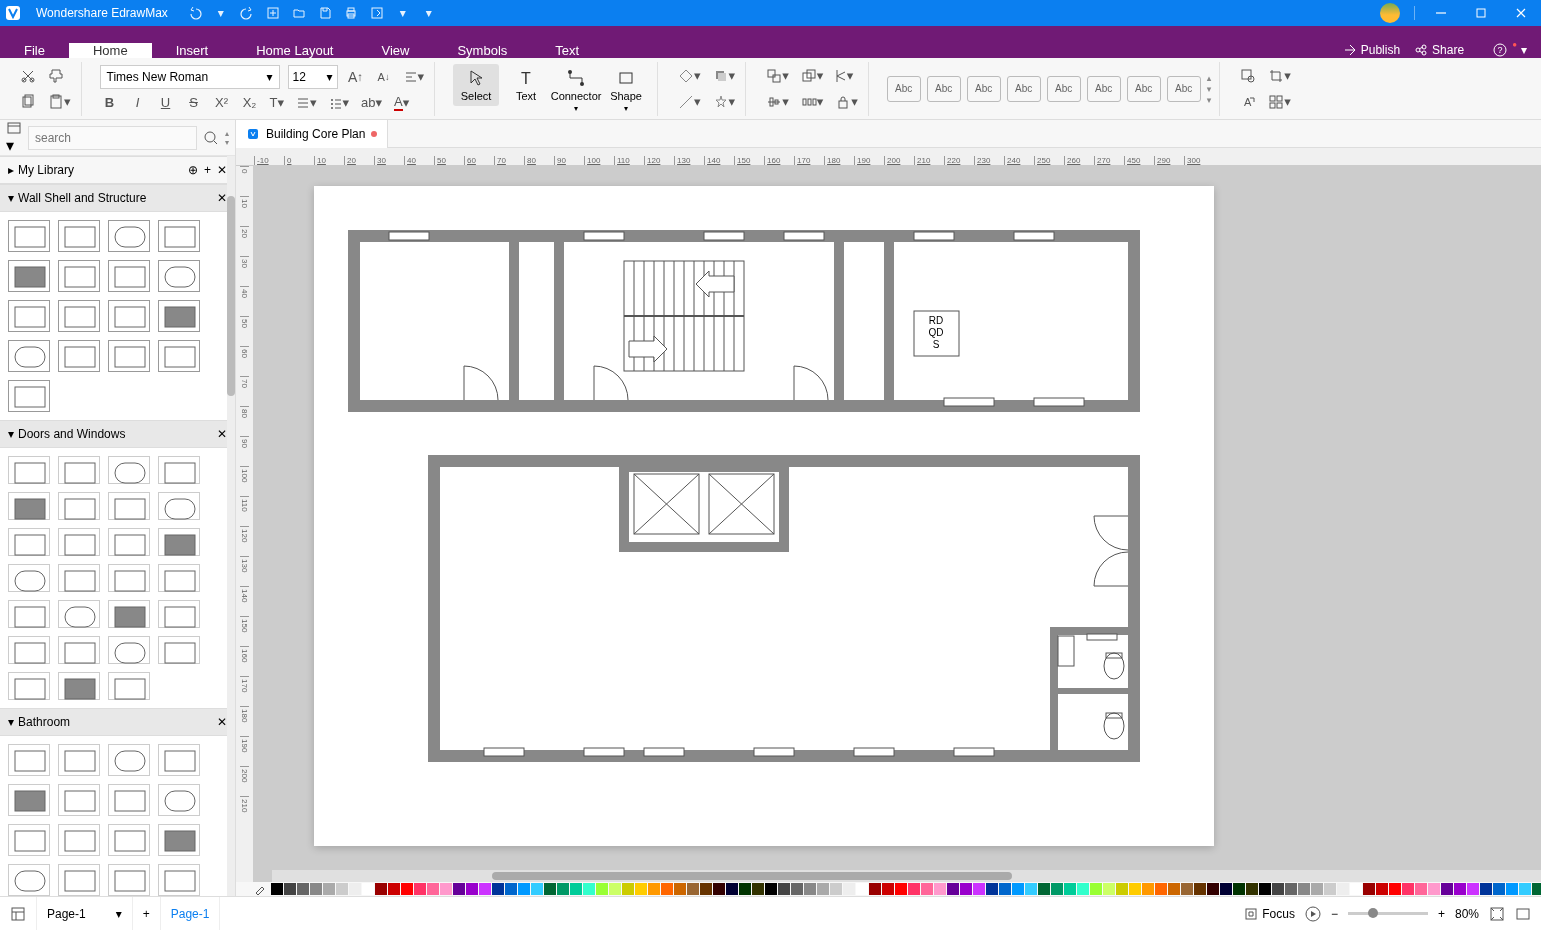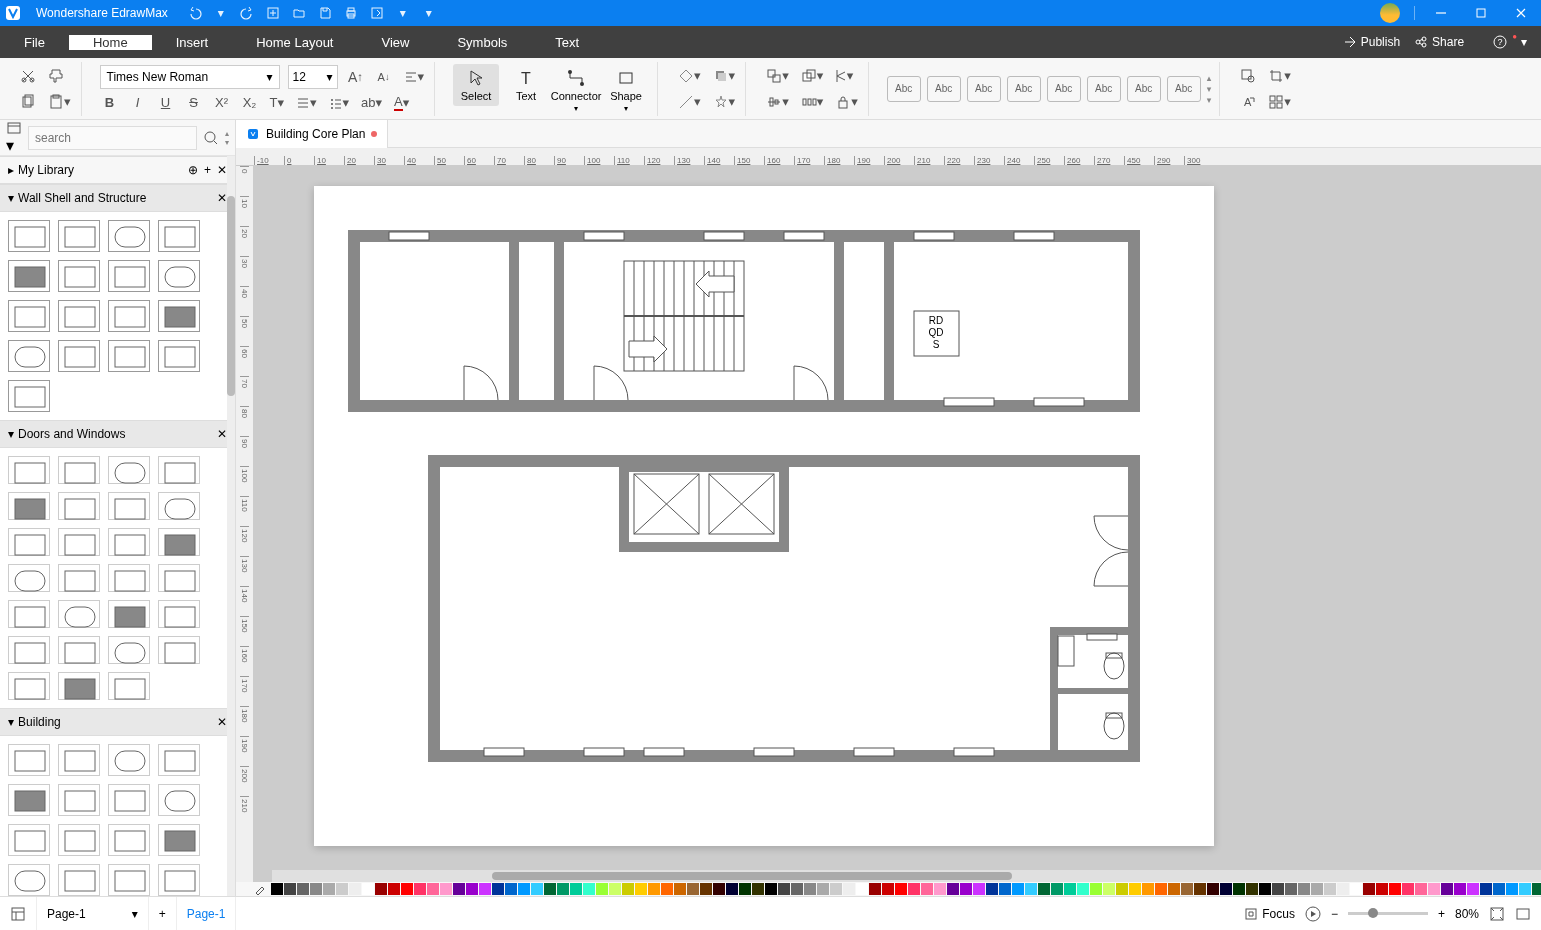--- a/index.html
+++ b/index.html
@@ -11,21 +11,21 @@
 .title-bar .app-name { padding: 0 10px; }
 .title-bar .qat { display: flex; gap: 8px; padding: 0 8px; }
 .title-bar .qat-btn { width: 18px; height: 18px; display: flex; align-items: center; justify-content: center; cursor: pointer; opacity: 0.9; }
 .title-bar .spacer { flex: 1; }
 .title-bar .win-btns { display: flex; }
 .title-bar .win-btn { width: 40px; height: 26px; display: flex; align-items: center; justify-content: center; cursor: pointer; }
 .title-bar .avatar { width: 20px; height: 20px; border-radius: 50%; background: linear-gradient(#7a5, #fb3 60%); margin-right: 8px; }
 .title-bar .sep { width: 1px; height: 14px; background: rgba(255,255,255,0.4); margin: 0 6px; }
 
 
-.menu-bar { height: 32px; background: #404040; color: #fff; display: flex; align-items: center; font-size: 13px; }
+.menu-bar { height: 32px; background: #701a75; color: #fff; display: flex; align-items: flex-end; font-size: 13px; }
 .menu-item { padding: 0 24px; display: flex; align-items: center; cursor: pointer; }
 .menu-item.active { background: #fff; color: #333; }
 .menu-bar .spacer { flex: 1; }
 .menu-right { display: flex; align-items: center; gap: 14px; padding-right: 14px; font-size: 12px; }
 .menu-right .rbtn { display: flex; align-items: center; gap: 4px; cursor: pointer; }
 
 
 .ribbon { height: 62px; background: #f7f7f7; border-bottom: 1px solid #ddd; display: flex; align-items: center; padding: 0 10px; gap: 10px; }
 .ribbon-group { display: flex; flex-direction: column; gap: 6px; padding: 4px 8px; border-right: 1px solid #e0e0e0; height: 54px; justify-content: center; }
 .ribbon-row { display: flex; gap: 8px; align-items: center; }
@@ -69,21 +69,21 @@
 .page { position: absolute; left: 60px; top: 20px; width: 900px; height: 660px; background: #fff; box-shadow: 0 2px 8px rgba(0,0,0,0.2); }
 .floorplan { position: absolute; left: 20px; top: 30px; width: 810px; height: 560px; }
 
 
 .palette-bar { height: 14px; display: flex; align-items: center; padding-left: 18px; background: #f7f7f7; gap: 1px; }
 .pal-sw { width: 12px; height: 12px; cursor: pointer; }
 
 
 .status-bar { height: 34px; background: #fff; border-top: 1px solid #ddd; display: flex; align-items: center; font-size: 12px; }
 .status-left { display: flex; align-items: center; gap: 0; }
-.status-btn { height: 34px; padding: 0 10px; display: flex; align-items: center; border-right: 1px solid #eee; cursor: pointer; gap: 16px; }
+.status-btn { height: 34px; padding: 0 10px; display: flex; align-items: center; border-right: 1px solid #eee; cursor: pointer; gap: 0; }
 .status-right { margin-left: auto; display: flex; align-items: center; gap: 10px; padding-right: 10px; }
 .zoom-slider { width: 80px; height: 3px; background: #ccc; position: relative; }
 .zoom-slider .handle { width: 10px; height: 10px; background: #888; border-radius: 50%; position: absolute; top: -4px; left: 20px; }
 
 svg { display: block; }
 </style>
 </head>
 <body>
 
 <div class="title-bar">
@@ -669,21 +669,21 @@
           <div class="shape-cell small noborder">
             <svg width="42" height="32">
               <rect x="6" y="6" width="30" height="20" stroke="#666" fill="none"></rect>
             </svg>
           </div>
         </div>
 
       <div class="lib-section-hdr">
         <div class="title">
             <span>▾</span>
-            <span>Building</span>
+            <span>Bathroom</span>
           </div>
         <span style="cursor:pointer">✕</span>
       </div>
       <div class="shape-grid" id="grid-bath">
           <div class="shape-cell noborder">
             <svg width="42" height="32">
               <rect x="6" y="6" width="30" height="20" stroke="#666" fill="none"></rect>
             </svg>
           </div>
           <div class="shape-cell noborder">

